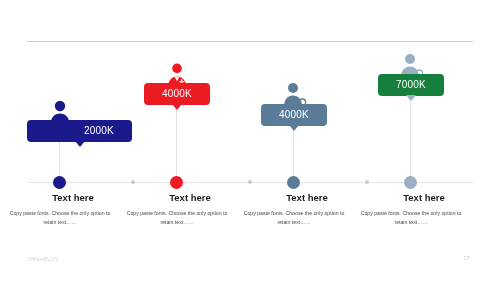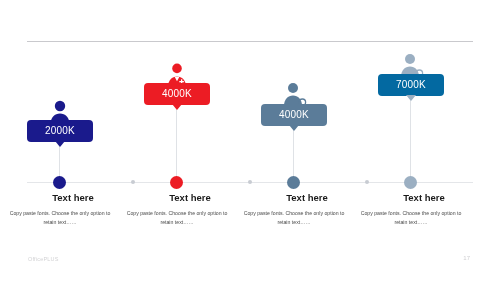--- a/index.html
+++ b/index.html
@@ -157,21 +157,21 @@
 
   <div class="milestone" style="left:1px;">
     <div class="stem" style="top:141px;height:38px;"></div>
     <div class="node-dot" style="background:#1a1a8c;"></div>
     <div class="person-icon" style="top:99px;">
       <svg viewBox="0 0 28 26" width="28" height="26">
         <circle cx="14" cy="7" r="5.2" fill="#1a1a8c"></circle>
         <path d="M4.6 25 C4.6 18.2 8.8 14.4 14 14.4 C19.2 14.4 23.4 18.2 23.4 25 Z" fill="#1a1a8c"></path>
       </svg>
     </div>
-    <div class="badge" style="top:120px;background:#1a1a8c;color:#1a1a8c;">
+    <div class="badge" style="top:120px;background:#1a1a8c;color:#1a1a8c;padding-left:39px;">
       <span style="color:#ffffff;">2000K</span>
     </div>
     <div class="heading">Text here</div>
     <div class="caption">Copy paste fonts. Choose the only option to retain text……</div>
   </div>
 
   <div class="milestone" style="left:118px;">
     <div class="stem" style="top:104px;height:75px;"></div>
     <div class="node-dot" style="background:#ec1c24;"></div>
     <div class="person-icon" style="top:62px;">
@@ -210,21 +210,21 @@
   <div class="milestone" style="left:352px;">
     <div class="stem" style="top:95px;height:84px;"></div>
     <div class="node-dot" style="background:#9bafc2;"></div>
     <div class="person-icon" style="top:52px;">
       <svg viewBox="0 0 28 26" width="28" height="26">
         <circle cx="13" cy="7" r="5" fill="#9bafc2"></circle>
         <path d="M4 25 C4 18.4 8 14.6 13 14.6 C18 14.6 22 18.4 22 25 Z" fill="#9bafc2"></path>
         <circle cx="22.4" cy="21.2" r="3.2" fill="none" stroke="#9bafc2" stroke-width="1.3"></circle>
       </svg>
     </div>
-    <div class="badge" style="top:74px;background:#0369a1;color:#9bafc2;">
+    <div class="badge" style="top:74px;background:#15803d;color:#9bafc2;">
       <span style="color:#ffffff;">7000K</span>
     </div>
     <div class="heading">Text here</div>
     <div class="caption">Copy paste fonts. Choose the only option to retain text……</div>
   </div>
 
   <div class="footer-brand">OfficePLUS</div>
   <div class="footer-page">17</div>
 
 </div>

